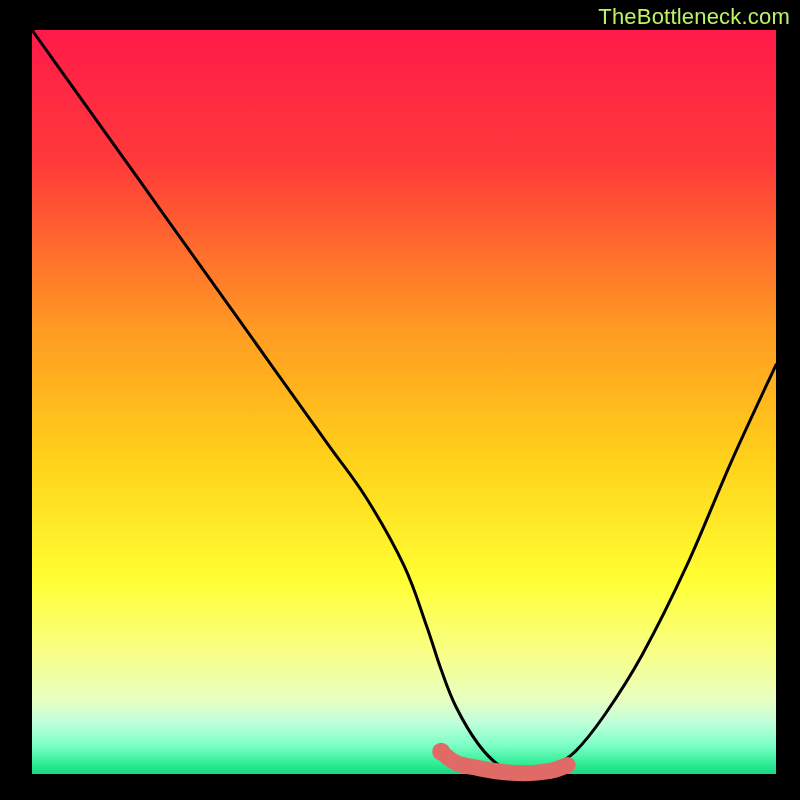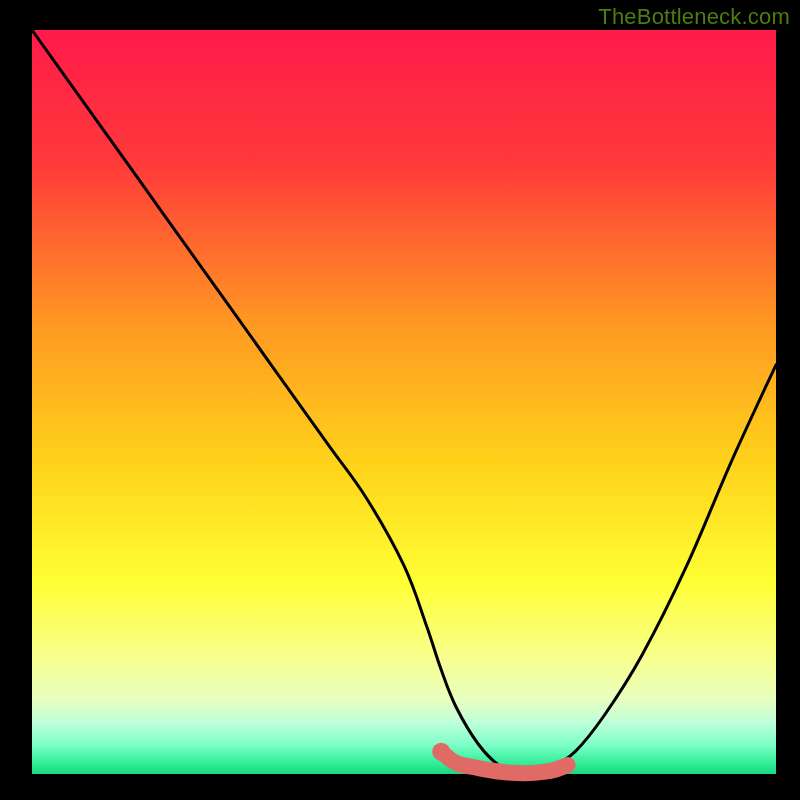--- a/index.html
+++ b/index.html
@@ -14,21 +14,21 @@
   .frame {
     position: relative;
     width: 800px;
     height: 800px;
     background: #000;
   }
   .watermark {
     position: absolute;
     top: 4px;
     right: 10px;
-    color: #4d7c0f;
+    color: #bef264;
     font-size: 22px;
     font-weight: 500;
     letter-spacing: 0.2px;
     z-index: 20;
     margin-left: 44px;
   }
   svg {
     position: absolute;
     top: 0;
     left: 0;

